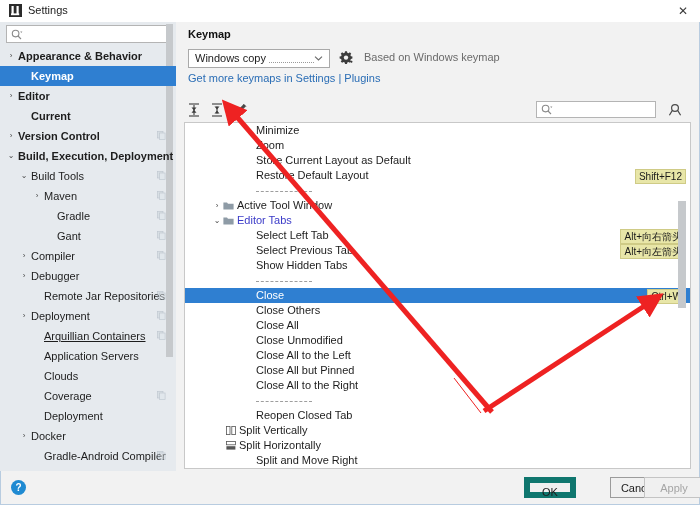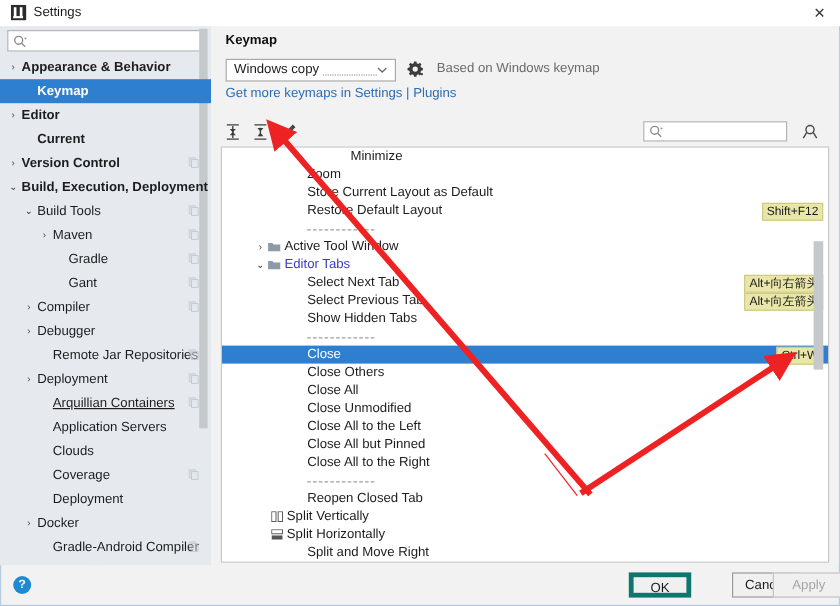--- a/index.html
+++ b/index.html
@@ -80,21 +80,21 @@
       font-size:10px;line-height:13px;padding:0 3px;border:1px solid #cfcb86;}
   .lst-scroll{position:absolute;left:493px;top:78px;width:8px;height:107px;background:#c6c9cc;}
 
   
   .bottombar{position:absolute;left:0;top:471px;width:700px;height:34px;background:#f2f2f2;
       border:1px solid #b8cce0;border-top:none;box-sizing:border-box;}
   .helpbtn{position:absolute;left:10px;top:9px;width:15px;height:15px;border-radius:50%;
       background:#1f8ad2;color:#fff;font-size:10px;font-weight:bold;text-align:center;line-height:15px;}
   .btn{position:absolute;top:6px;height:21px;line-height:21px;text-align:center;font-size:11px;
       background:#f0f0f0;border:1px solid #9b9b9b;box-sizing:border-box;color:#1b1b1b;}
-  .btn.primary{border:4px solid #0f766e;background:#f0f0f0;line-height:19px;}
+  .btn.primary{border:6px solid #0f766e;background:#f0f0f0;line-height:19px;}
   .btn.disabled{color:#a5a5a5;border:1px solid #c4c4c4;background:#f0f0f0;}
 
   
   .anno{position:absolute;left:0;top:0;width:700px;height:505px;pointer-events:none;}
 </style>
 </head>
 <body>
 
 <div class="window">
 
@@ -308,21 +308,21 @@
 
       <svg class="shortcut-filter" viewBox="0 0 18 18">
         <circle cx="9" cy="7" r="3.4" fill="none" stroke="#4a4a4a" stroke-width="1.2"></circle>
         <path d="M6.2 9.6 L3.4 14.2 M11.8 9.6 L14.6 14.2" fill="none" stroke="#4a4a4a" stroke-width="1.2"></path>
       </svg>
     </div>
 
     <div class="listbox">
       <div id="action-rows">
           <div class="lrow">
-            <span class="ltxt" style="left: 71px; margin-left: 36px;">Minimize</span>
+            <span class="ltxt" style="left: 71px;">Minimize</span>
           </div>
           <div class="lrow">
             <span class="ltxt" style="left: 71px;">Zoom</span>
           </div>
           <div class="lrow">
             <span class="ltxt" style="left: 71px;">Store Current Layout as Default</span>
           </div>
           <div class="lrow">
             <span class="ltxt" style="left: 71px;">Restore Default Layout</span>
             <span class="kbd">Shift+F12</span>
@@ -338,21 +338,21 @@
             <span class="ltxt" style="left: 52px;">Active Tool Window</span>
           </div>
           <div class="lrow group">
             <span class="ltw" style="left: 27px;">⌄</span>
             <svg class="lfold" viewBox="0 0 11 9" style="left: 38px;">
               <path d="M0.4 1.6 h3.6 l1 1.1 h5.6 v5.7 h-10.2z" fill="#8e9ba6"></path>
             </svg>
             <span class="ltxt" style="left: 52px;">Editor Tabs</span>
           </div>
           <div class="lrow">
-            <span class="ltxt" style="left: 71px;">Select Next Tab</span>
+            <span class="ltxt" style="left: 71px;">Select Left Tab</span>
             <span class="kbd">Alt+向右箭头</span>
           </div>
           <div class="lrow">
             <span class="ltxt" style="left: 71px;">Select Previous Tab</span>
             <span class="kbd">Alt+向左箭头</span>
           </div>
           <div class="lrow">
             <span class="ltxt" style="left: 71px;">Show Hidden Tabs</span>
           </div>
           <div class="lrow">

